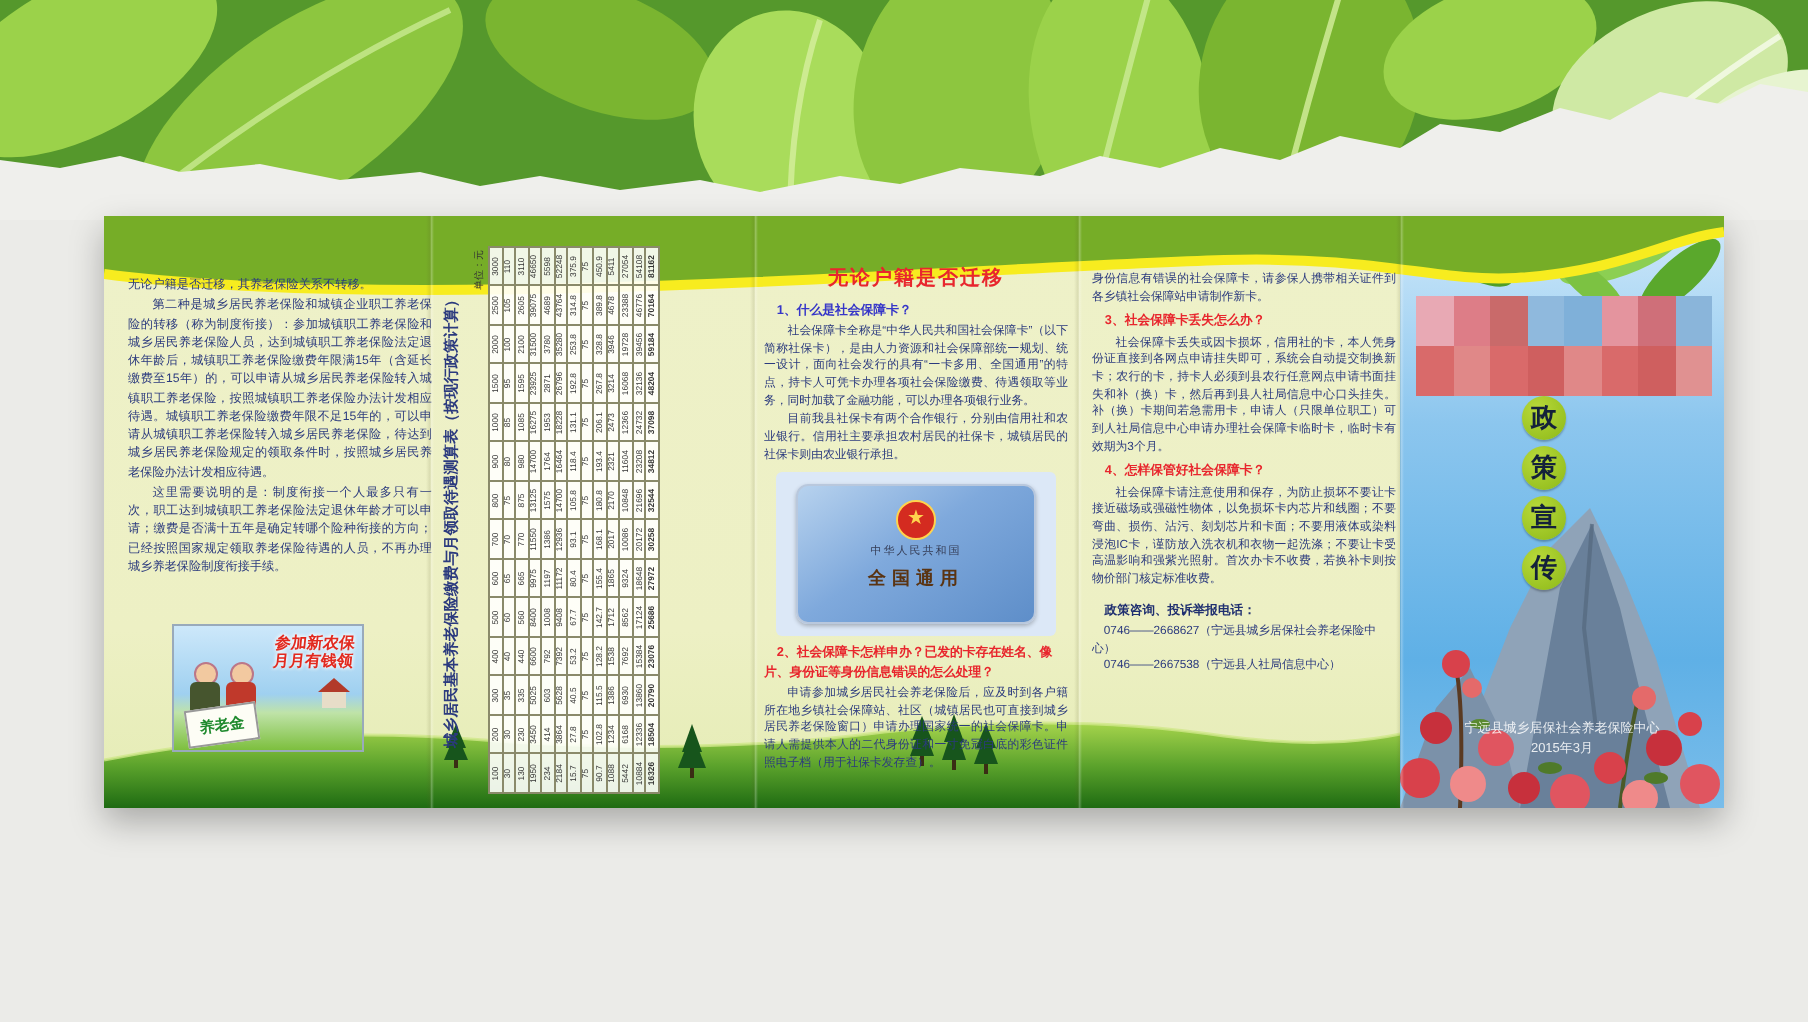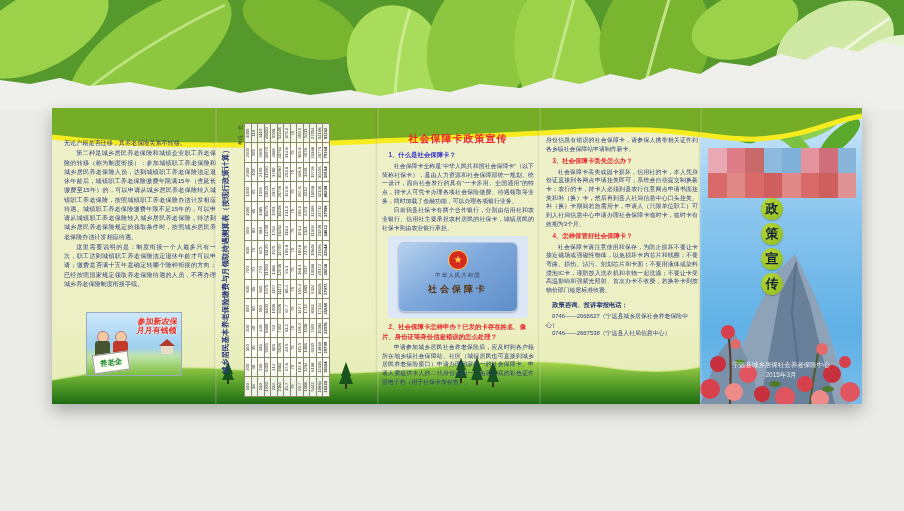--- a/index.html
+++ b/index.html
@@ -460,29 +460,29 @@
                 <td>59184</td>
                 <td>70164</td>
                 <td>81162</td>
               </tr>
             </tbody>
           </table>
       </div>
     </div>
 
     <div class="panel3">
-      <h1>社会保障卡政策宣传</h1>
+      <h1>无论户籍是否迁移</h1>
       <div class="sec-blue">1、什么是社会保障卡？</div>
       <p class="cn indent">社会保障卡全称是“中华人民共和国社会保障卡”（以下简称社保卡），是由人力资源和社会保障部统一规划、统一设计，面向社会发行的具有“一卡多用、全国通用”的特点，持卡人可凭卡办理各项社会保险缴费、待遇领取等业务，同时加载了金融功能，可以办理各项银行业务。</p>
       <p class="cn indent">目前我县社保卡有两个合作银行，分别由信用社和农业银行。信用社主要承担农村居民的社保卡，城镇居民的社保卡则由农业银行承担。</p>
       <div class="card-wrap">
         <div class="ss-card">
           <div class="emblem">★</div>
           <div class="card-country">中华人民共和国</div>
-          <div class="card-name">社会保障卡</div>
+          <div class="card-name">全国通用</div>
         </div>
       </div>
       <div class="sec-red">2、社会保障卡怎样申办？已发的卡存在姓名、像片、身份证等身份信息错误的怎么处理？</div>
       <p class="cn indent">申请参加城乡居民社会养老保险后，应及时到各户籍所在地乡镇社会保障站、社区（城镇居民也可直接到城乡居民养老保险窗口）申请办理国家统一的社会保障卡。申请人需提供本人的二代身份证和一寸免冠白底的彩色证件照电子档（用于社保卡发存查）。</p>
     </div>
 
     <div class="panel4">
       <p class="cn noindent">身份信息有错误的社会保障卡，请参保人携带相关证件到各乡镇社会保障站申请制作新卡。</p>
       <div class="sec-red">3、社会保障卡丢失怎么办？</div>
       <p class="cn indent">社会保障卡丢失或因卡损坏，信用社的卡，本人凭身份证直接到各网点申请挂失即可，系统会自动提交制换新卡；农行的卡，持卡人必须到县农行任意网点申请书面挂失和补（换）卡，然后再到县人社局信息中心口头挂失。补（换）卡期间若急需用卡，申请人（只限单位职工）可到人社局信息中心申请办理社会保障卡临时卡，临时卡有效期为3个月。</p>

